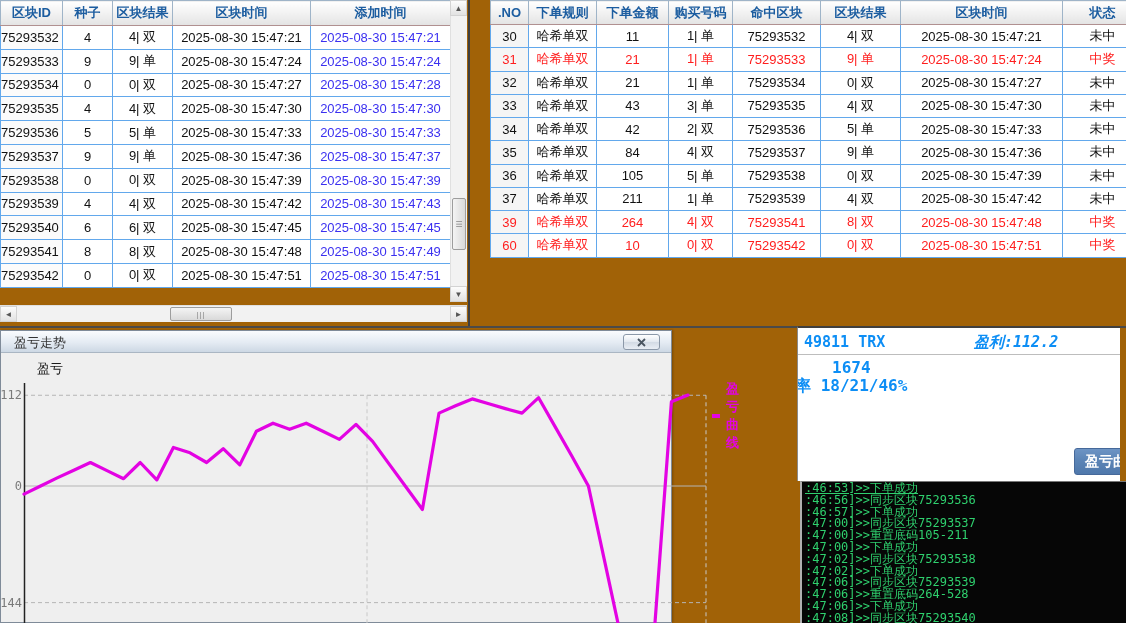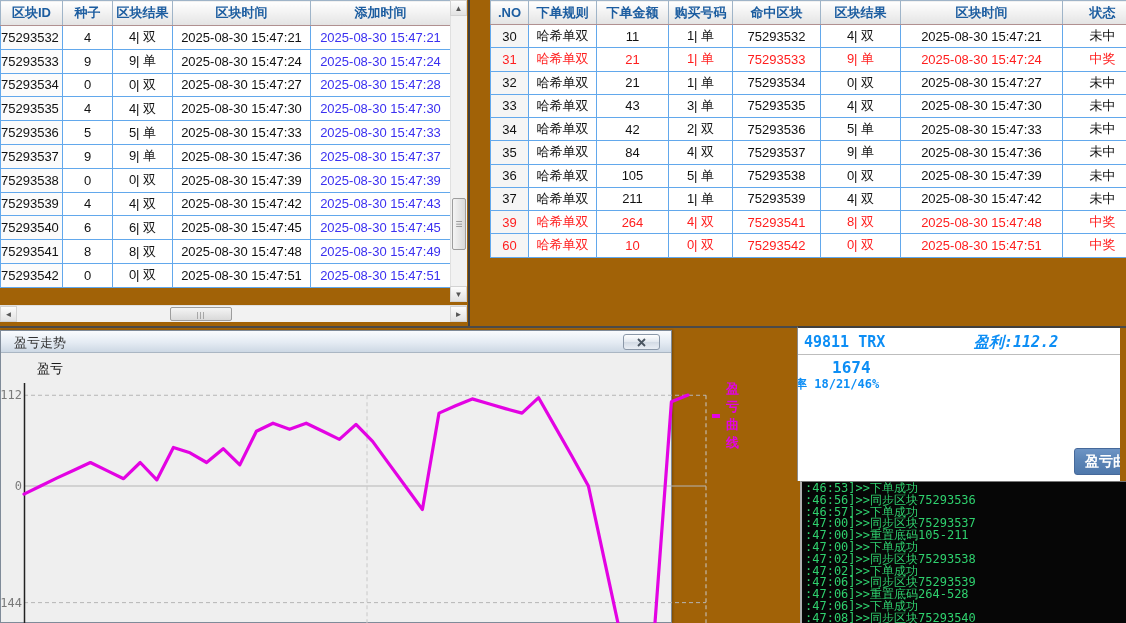--- a/index.html
+++ b/index.html
@@ -72,21 +72,21 @@
   
   .stats-panel {
     position:absolute; left:797px; top:326px; width:323px; height:155px; background:#fff;
     border-top:2px solid #3f3f3f; border-left:1px solid #8a8a8a; overflow:hidden;
   }
   .stats-row1-divider { position:absolute; left:0; right:0; top:26px; border-top:1px solid #bdbdbd; }
   .stat { position:absolute; font-family:"DejaVu Sans Mono", monospace; font-weight:bold; }
   .stat-balance { left:6px; top:5px; font-size:15px; }
   .stat-profit { left:176px; top:5px; font-size:15px;font-style:italic; }
   .stat-line2 { left:34px; top:30px; font-size:16px; }
-  .stat-line3 { left:-3px; top:48px; font-size:12px; }
+  .stat-line3 { left:-3px; top:48px; font-size:16px; }
   .curve-button {
     position:absolute; left:276px; top:120px; width:78px; height:27px;
     background:linear-gradient(#6d94c4,#5b84b6 45%,#4f78ab);
     border:1px solid #46699a; border-radius:3px;
     color:#fff; font-size:14px; font-weight:bold; text-align:center; line-height:25px; cursor:pointer;
     white-space:nowrap; overflow:hidden;
   }
   
   .console {
     position:absolute; left:800px; top:481px; width:326px; height:142px;
@@ -380,21 +380,21 @@
   <div class="stats-panel">
     <span class="stat stat-balance" style="color: rgb(13, 142, 245);">49811 TRX</span>
     <span class="stat stat-profit" style="color: rgb(13, 142, 245);"><span>盈利:</span><span>112.2</span></span>
     <div class="stats-row1-divider"></div>
     <span class="stat stat-line2" style="color: rgb(13, 142, 245);">1674</span>
     <span class="stat stat-line3" style="color: rgb(13, 142, 245);">率 18/21/46%</span>
     <div class="curve-button">盈亏曲线</div>
   </div>
 
   <div class="console" id="logConsole">
-      <div class="log-line" style="color: rgb(47, 208, 110);">:46:53]&gt;&gt;下单成功</div>
+      <div class="log-line" style="color: rgb(47, 208, 110); text-decoration: underline;">:46:53]&gt;&gt;下单成功</div>
       <div class="log-line" style="color: rgb(47, 208, 110);">:46:56]&gt;&gt;同步区块75293536</div>
       <div class="log-line" style="color: rgb(47, 208, 110);">:46:57]&gt;&gt;下单成功</div>
       <div class="log-line" style="color: rgb(47, 208, 110);">:47:00]&gt;&gt;同步区块75293537</div>
       <div class="log-line" style="color: rgb(47, 208, 110);">:47:00]&gt;&gt;重置底码105-211</div>
       <div class="log-line" style="color: rgb(47, 208, 110);">:47:00]&gt;&gt;下单成功</div>
       <div class="log-line" style="color: rgb(47, 208, 110);">:47:02]&gt;&gt;同步区块75293538</div>
       <div class="log-line" style="color: rgb(47, 208, 110);">:47:02]&gt;&gt;下单成功</div>
       <div class="log-line" style="color: rgb(47, 208, 110);">:47:06]&gt;&gt;同步区块75293539</div>
       <div class="log-line" style="color: rgb(47, 208, 110);">:47:06]&gt;&gt;重置底码264-528</div>
       <div class="log-line" style="color: rgb(47, 208, 110);">:47:06]&gt;&gt;下单成功</div>

